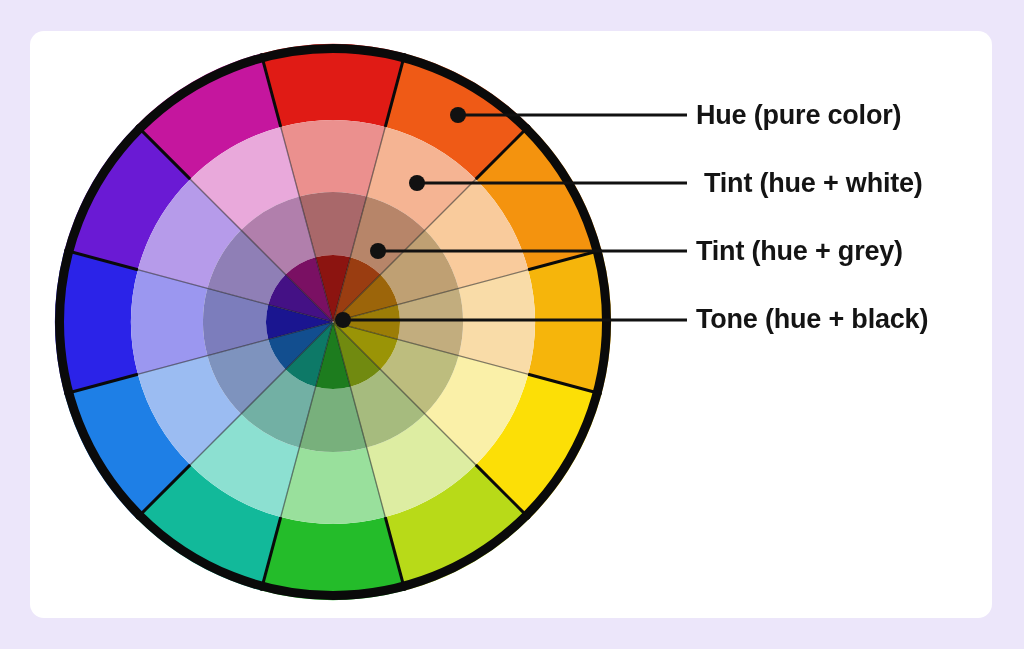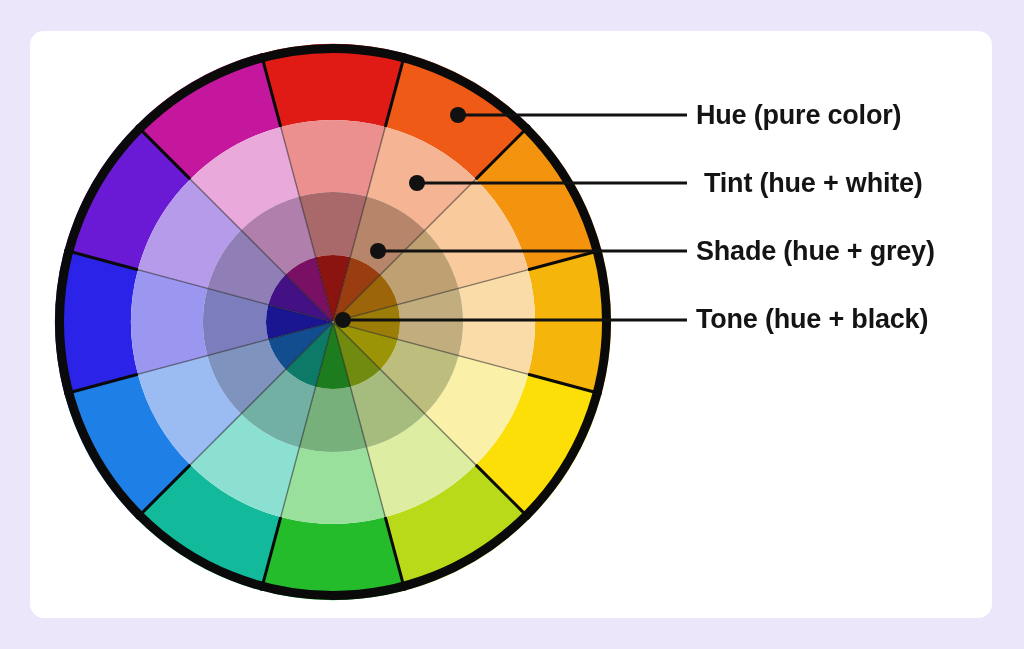--- a/index.html
+++ b/index.html
@@ -146,17 +146,17 @@
         <circle cx="378" cy="251" r="8" fill="#111111"></circle>
         <line x1="343" y1="320" x2="687" y2="320" stroke="#111111" stroke-width="3.2"></line>
         <circle cx="343" cy="320" r="8" fill="#111111"></circle>
       </g>
   </svg>
 
   <div class="legend-label" id="label-hue">Hue (pure color)</div>
 
   <div class="legend-label" id="label-tint">Tint (hue + white)</div>
 
-  <div class="legend-label" id="label-tone">Shade (hue + grey)</div>
+  <div class="legend-label" id="label-tone">Tint (hue + grey)</div>
 
   <div class="legend-label" id="label-shade">Tone (hue + black)</div>
 
 </div>
 
 </body></html>

